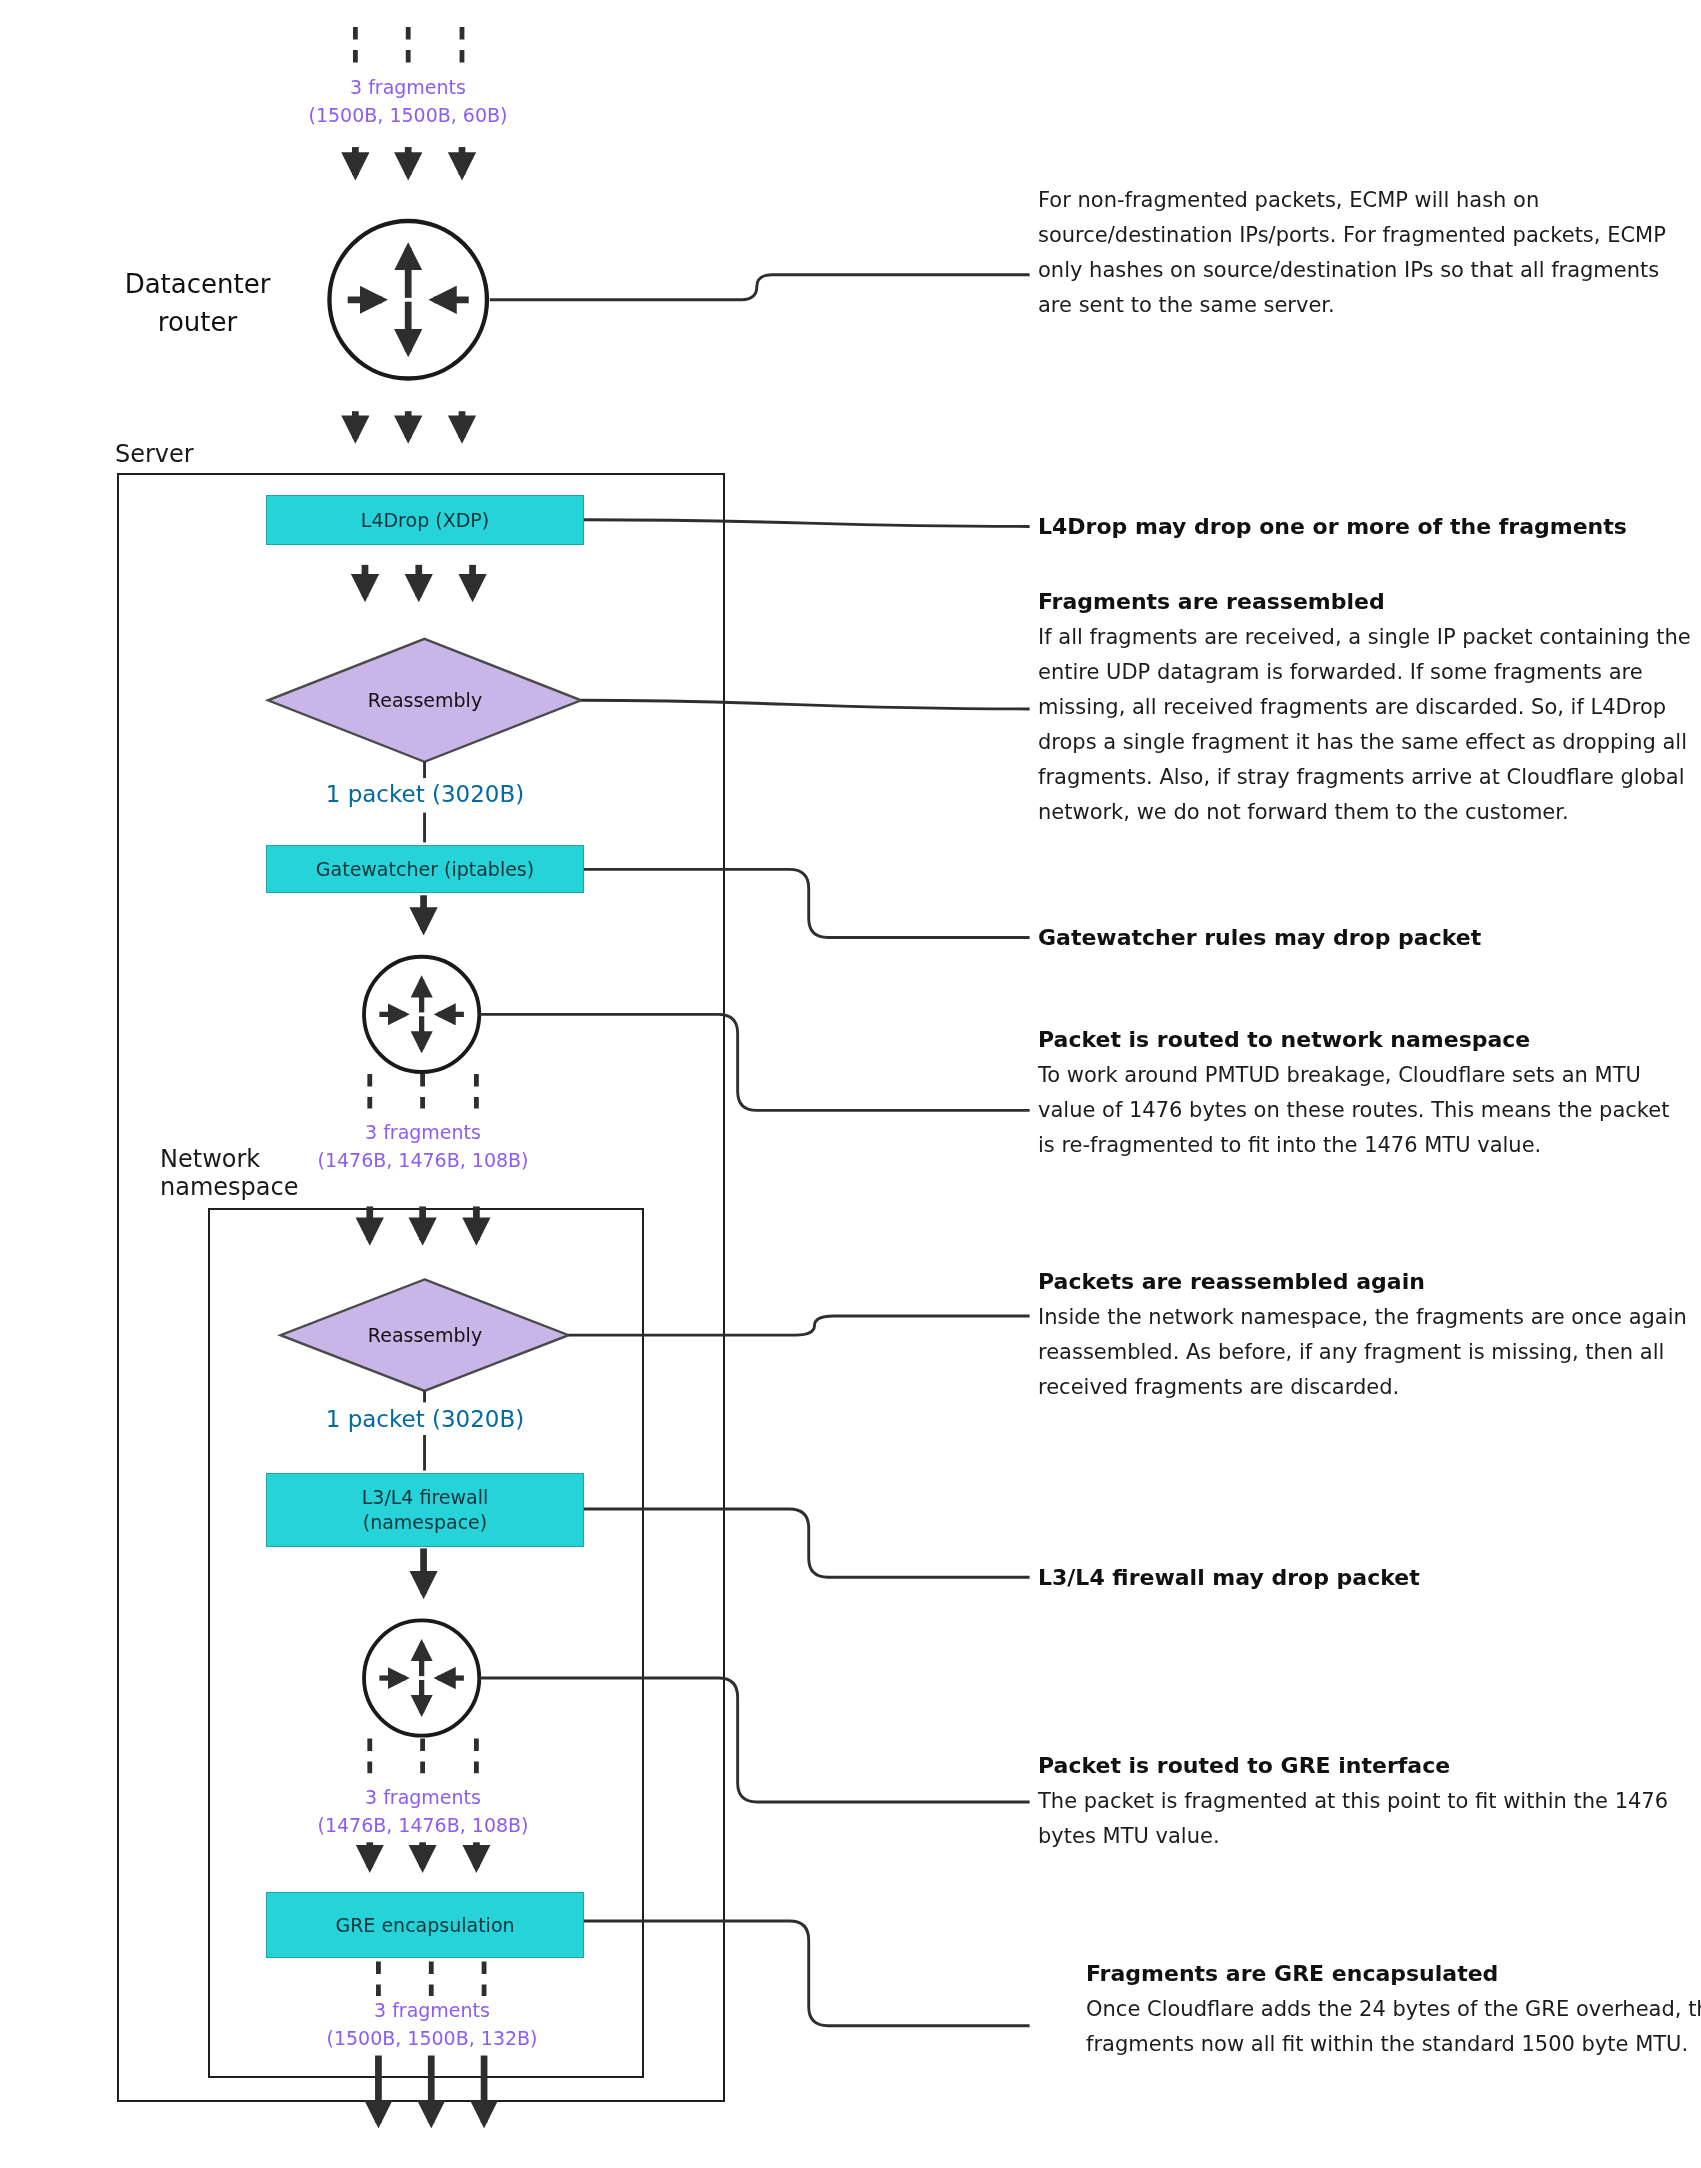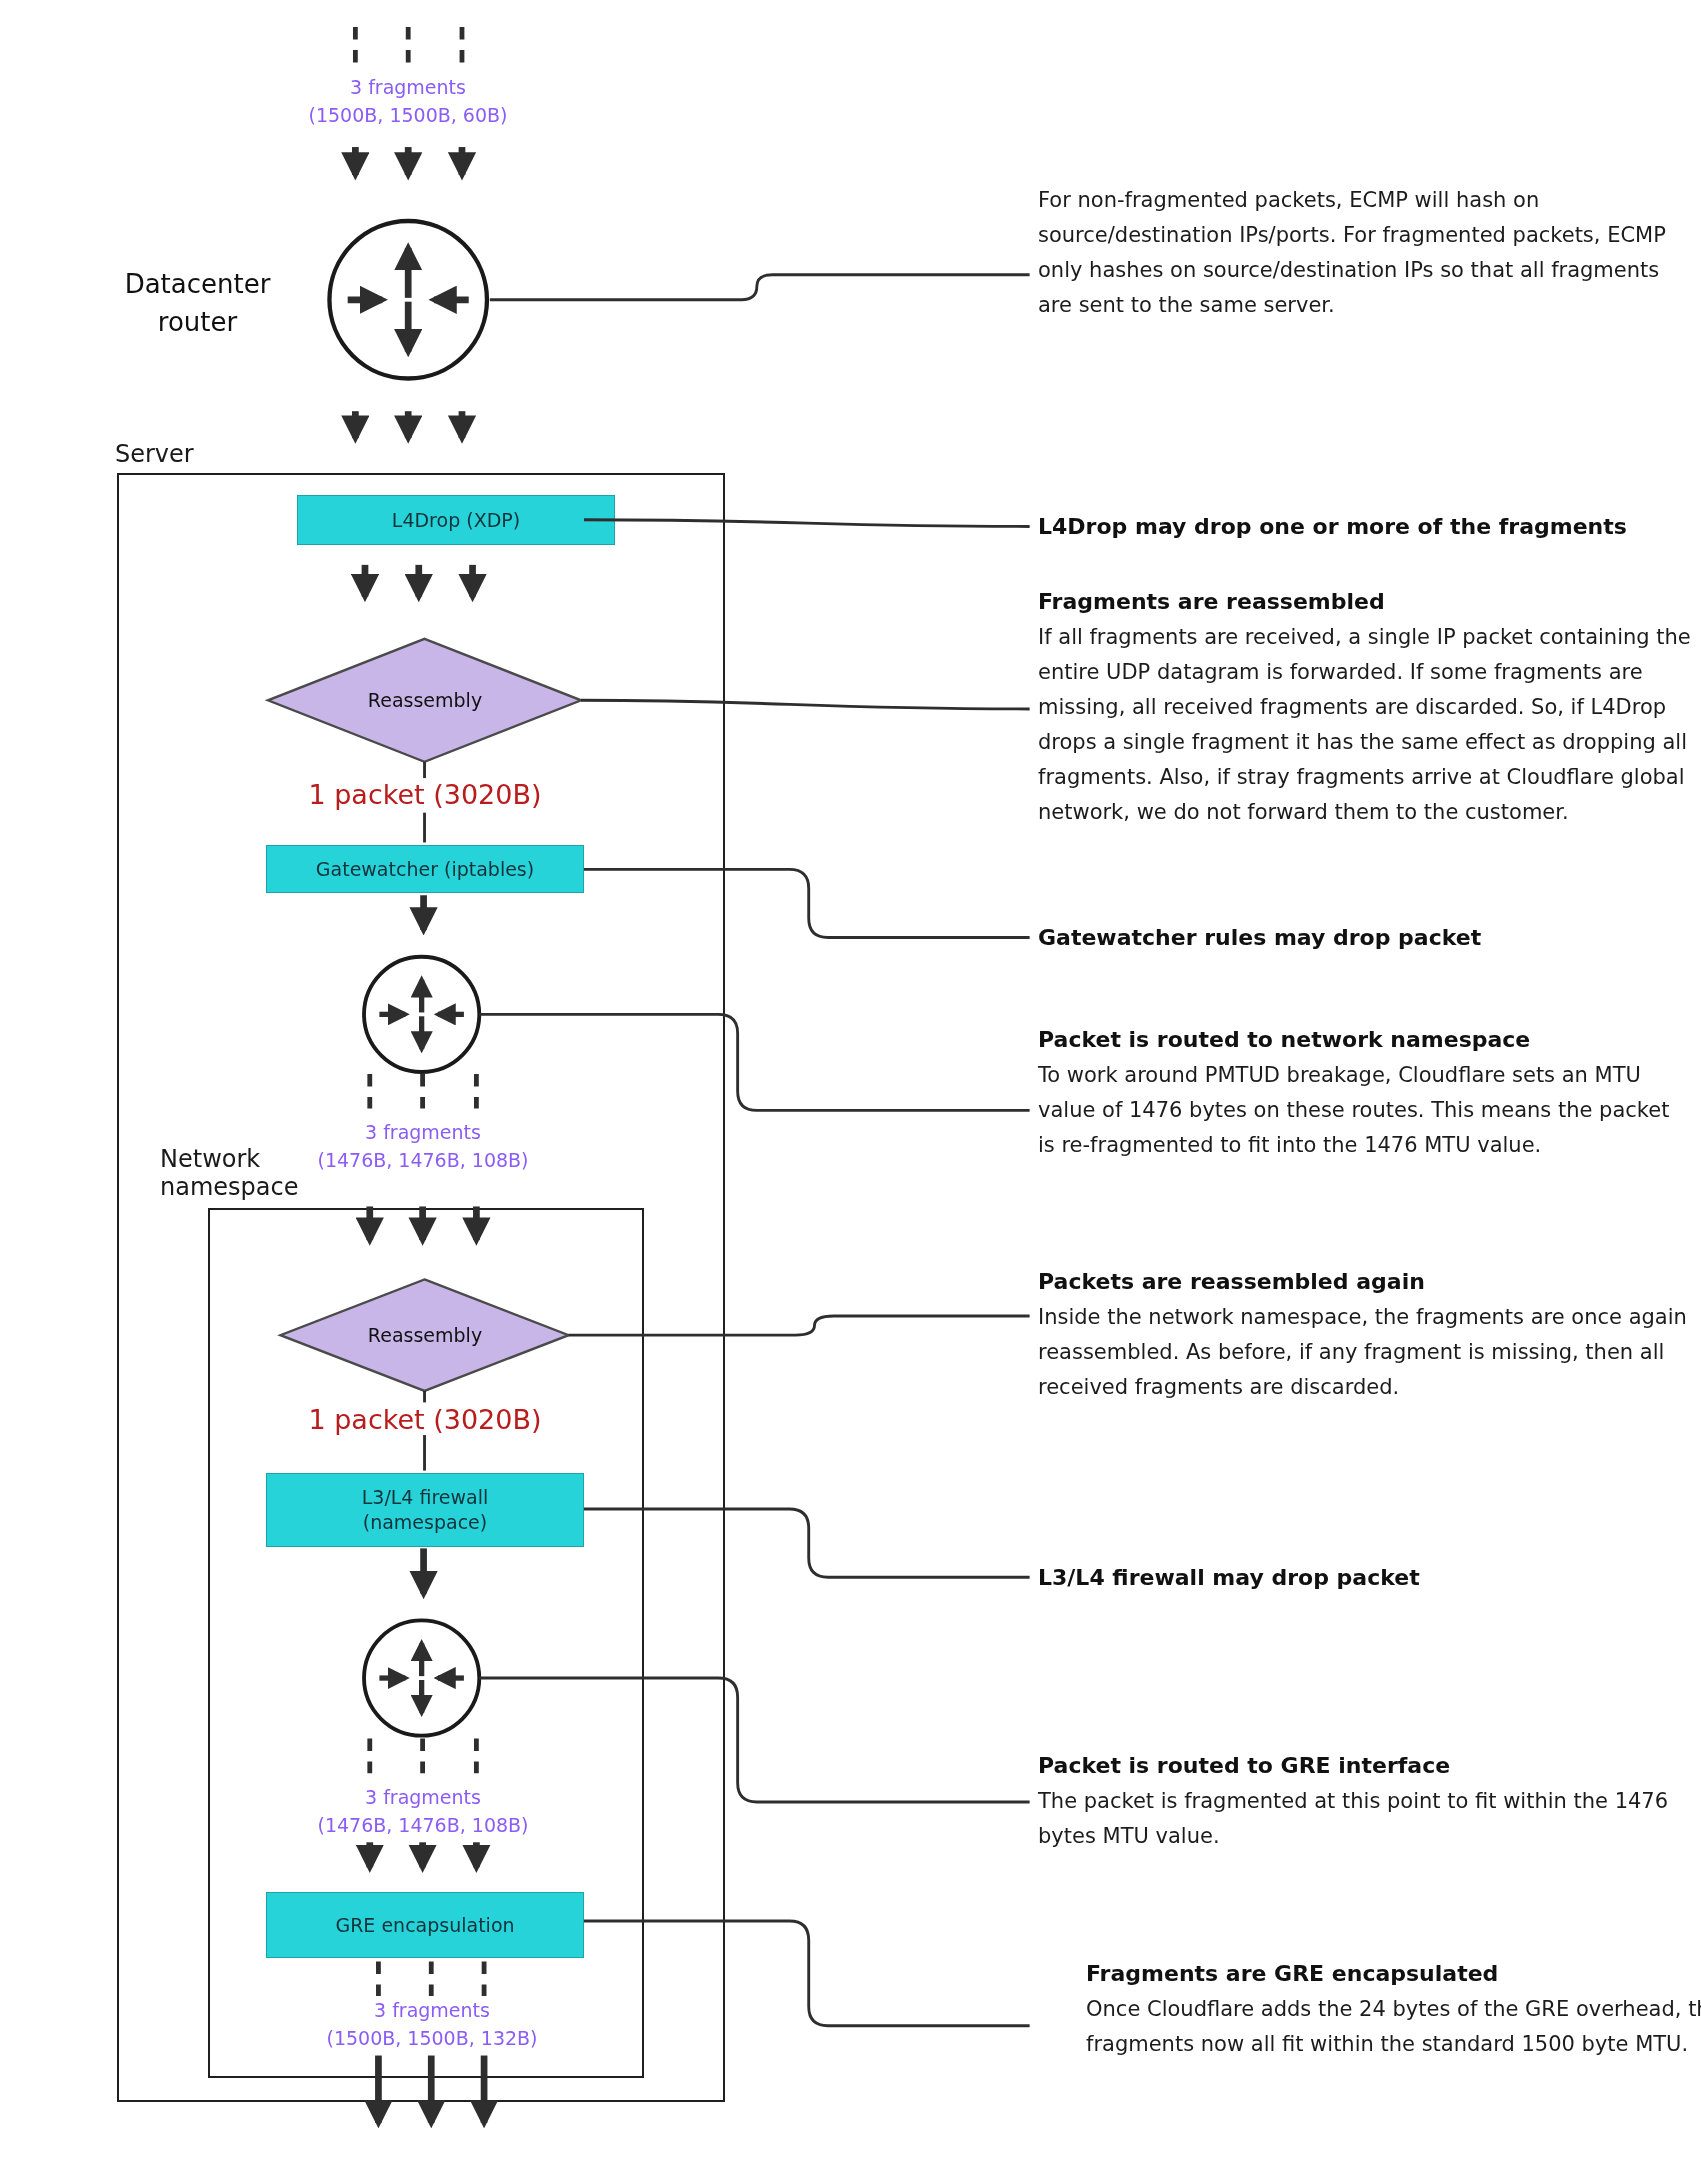--- a/index.html
+++ b/index.html
@@ -3,38 +3,38 @@
 <meta charset="utf-8">
 <style>
   * { margin:0; padding:0; box-sizing:border-box; }
   body { font-family:"DejaVu Sans", sans-serif; background:#ffffff; color:#1a1a1a; }
   .canvas { position:relative; width:1701px; height:2168px; background:#ffffff; overflow:hidden; }
   .rectbox { position:absolute; border:2.9px solid #1f1f1f; background:transparent; }
   .cyan { position:absolute; background:#25d3d9; border:1.4px solid rgba(0,0,0,0.22);
           display:flex; flex-direction:column; align-items:center; justify-content:center;
           text-align:center; font-size:19px; color:#13333a; line-height:25px; }
   .clabel { position:absolute; text-align:center; font-size:19px; line-height:28px; color:#8b5cf6; }
-  .packet { position:absolute; text-align:center; font-size:27px; line-height:29px; color:#b91c1c; }
+  .packet { position:absolute; text-align:center; font-size:23px; line-height:29px; color:#0369a1; }
   .sidelabel { position:absolute; font-size:24px; line-height:28px; color:#1a1a1a; }
   .bigname { position:absolute; text-align:center; font-size:26px; line-height:38px; color:#111; }
   .diamond-label { position:absolute; text-align:center; font-size:19px; color:#111; }
   .ann { position:absolute; left:1038px; width:653px; }
   .ann-title { font-weight:bold; font-size:22px; line-height:36px; color:#111; }
   .ann-body { font-size:21px; line-height:35px; color:#1c1c1c; }
   svg.layer { position:absolute; left:0; top:0; pointer-events:none; }
 </style>
 </head>
 <body>
 
 <div class="canvas">
 
   <div class="rectbox" style="left:117px; top:473px; width:608px; height:1629px;"></div>
   <div class="rectbox" style="left:208px; top:1208px; width:436px; height:870px;"></div>
 
-  <div class="cyan" style="left:266px; top:495px; width:318px; height:50px;margin-left:31px;">
+  <div class="cyan" style="left:266px; top:495px; width:318px; height:50px;">
     <span>L4Drop (XDP)</span>
   </div>
   <div class="cyan" style="left:266px; top:845px; width:318px; height:48px;">
     <span>Gatewatcher (iptables)</span>
   </div>
   <div class="cyan" style="left:266px; top:1473px; width:318px; height:74px;">
     <span>L3/L4 firewall</span>
     <span>(namespace)</span>
   </div>
   <div class="cyan" style="left:266px; top:1892px; width:318px; height:66px;">

